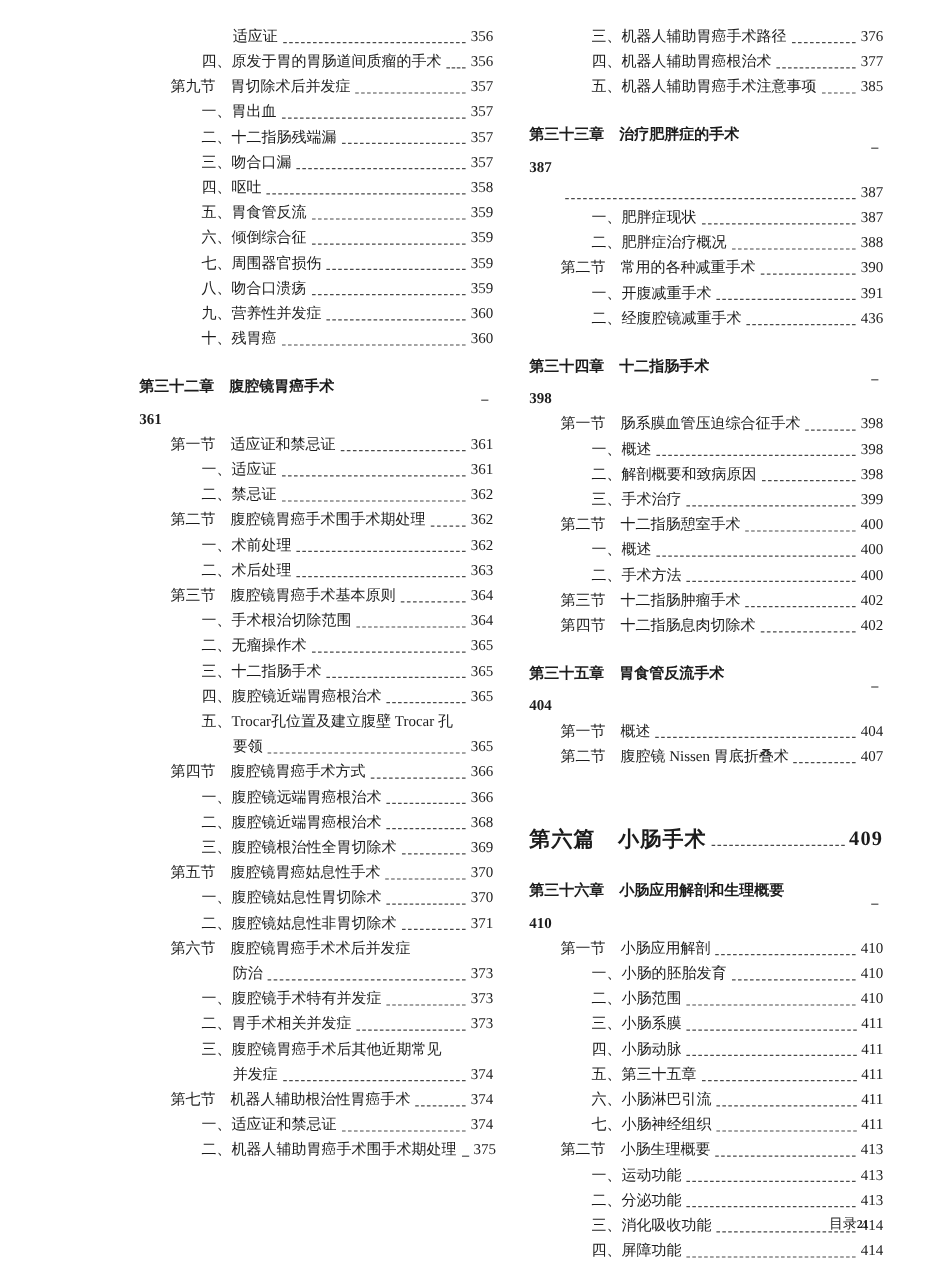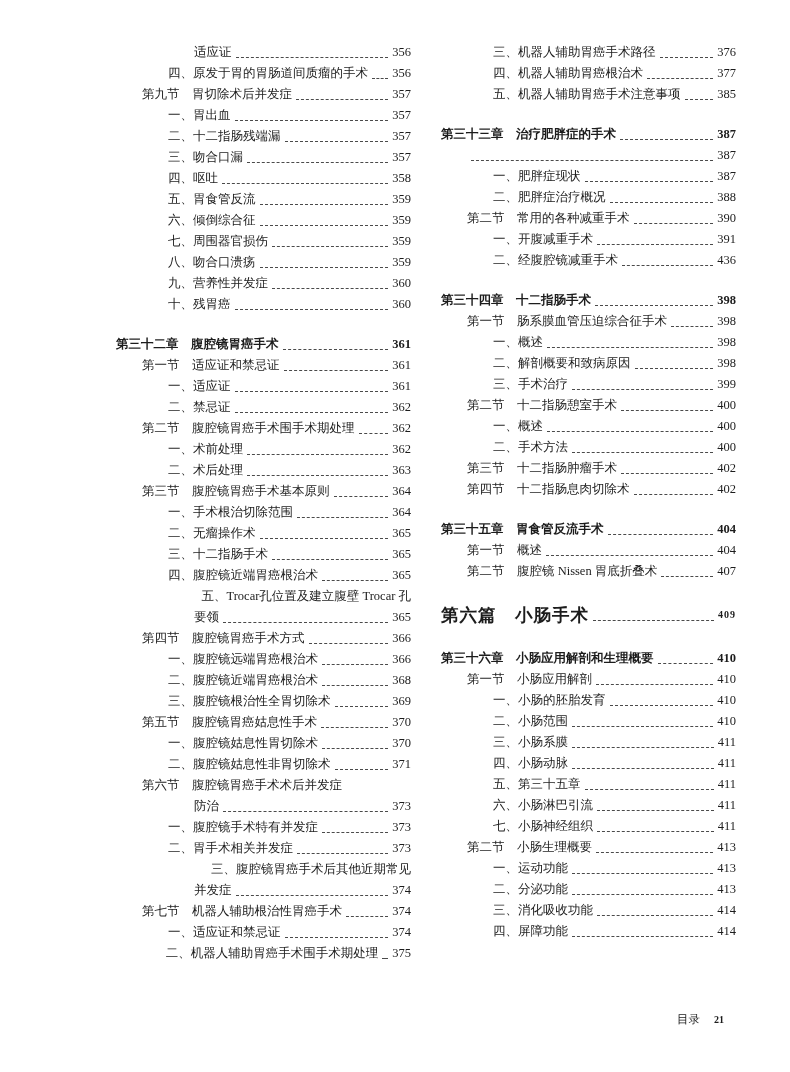--- a/index.html
+++ b/index.html
@@ -6,58 +6,57 @@
   html, body { margin: 0; padding: 0; }
   body {
     width: 790px;
     height: 1072px;
     background: #ffffff;
     font-family: "Liberation Serif", "DejaVu Serif", serif;
     color: #1c1c1c;
     position: relative;
     overflow: hidden;
   }
-  .page { position: absolute; inset: 0; padding: 42px 54px 0 116px; }
+  .page { position: absolute; inset: 0; padding: 20px 54px 0 116px; }
   .toc-columns { display: flex; gap: 30px; }
   .toc-column { flex: 1 1 0; min-width: 0; }
 
   .entry { display: flex; line-height: 21px; font-size: 12.5px; }
   .entry-text { white-space: nowrap; }
   .leader {
     flex: 1 1 auto;
     min-width: 6px;
     margin: 0 4px 5px 4px;
     align-self: flex-end;
     height: 0;
     border-bottom: 1px dashed #4a4a4a;
   }
   .entry-page { white-space: nowrap; }
 
   .entry.section { padding-left: 26px; text-align: right; }
-  .entry.item    { padding-left: 52px; justify-content: flex-end; }
+  .entry.item    { padding-left: 52px; }
   .entry.cont    { padding-left: 78px; }
-  .entry.chapter { font-weight: 700; margin-top: 19px; }
+  .entry.chapter { font-weight: 700; margin-top: 19px; flex-direction: column; }
   .entry.part {
     font-weight: 700;
     font-size: 17.5px;
     line-height: 28px;
-    margin-top: 19px;
+    margin-top: 44px;
     margin-bottom: 8px;
     letter-spacing: 1px;
   }
-  .entry.part .entry-page { font-size: 10px; }
+  .entry.part .entry-page { font-size: 17px; }
   .entry.part .leader { margin-bottom: 8px; }
 
   .footer {
     position: absolute;
     right: 66px;
     top: 1012px;
     display: flex;
     align-items: baseline;
-    gap: 14px;
     font-size: 11.5px;
   }
   .footer-page { font-weight: 700; font-size: 10px; }
 </style>
 </head>
 <body>
 
 <div class="page">
   <div class="toc-columns">
     <div class="toc-column" id="col-left">

